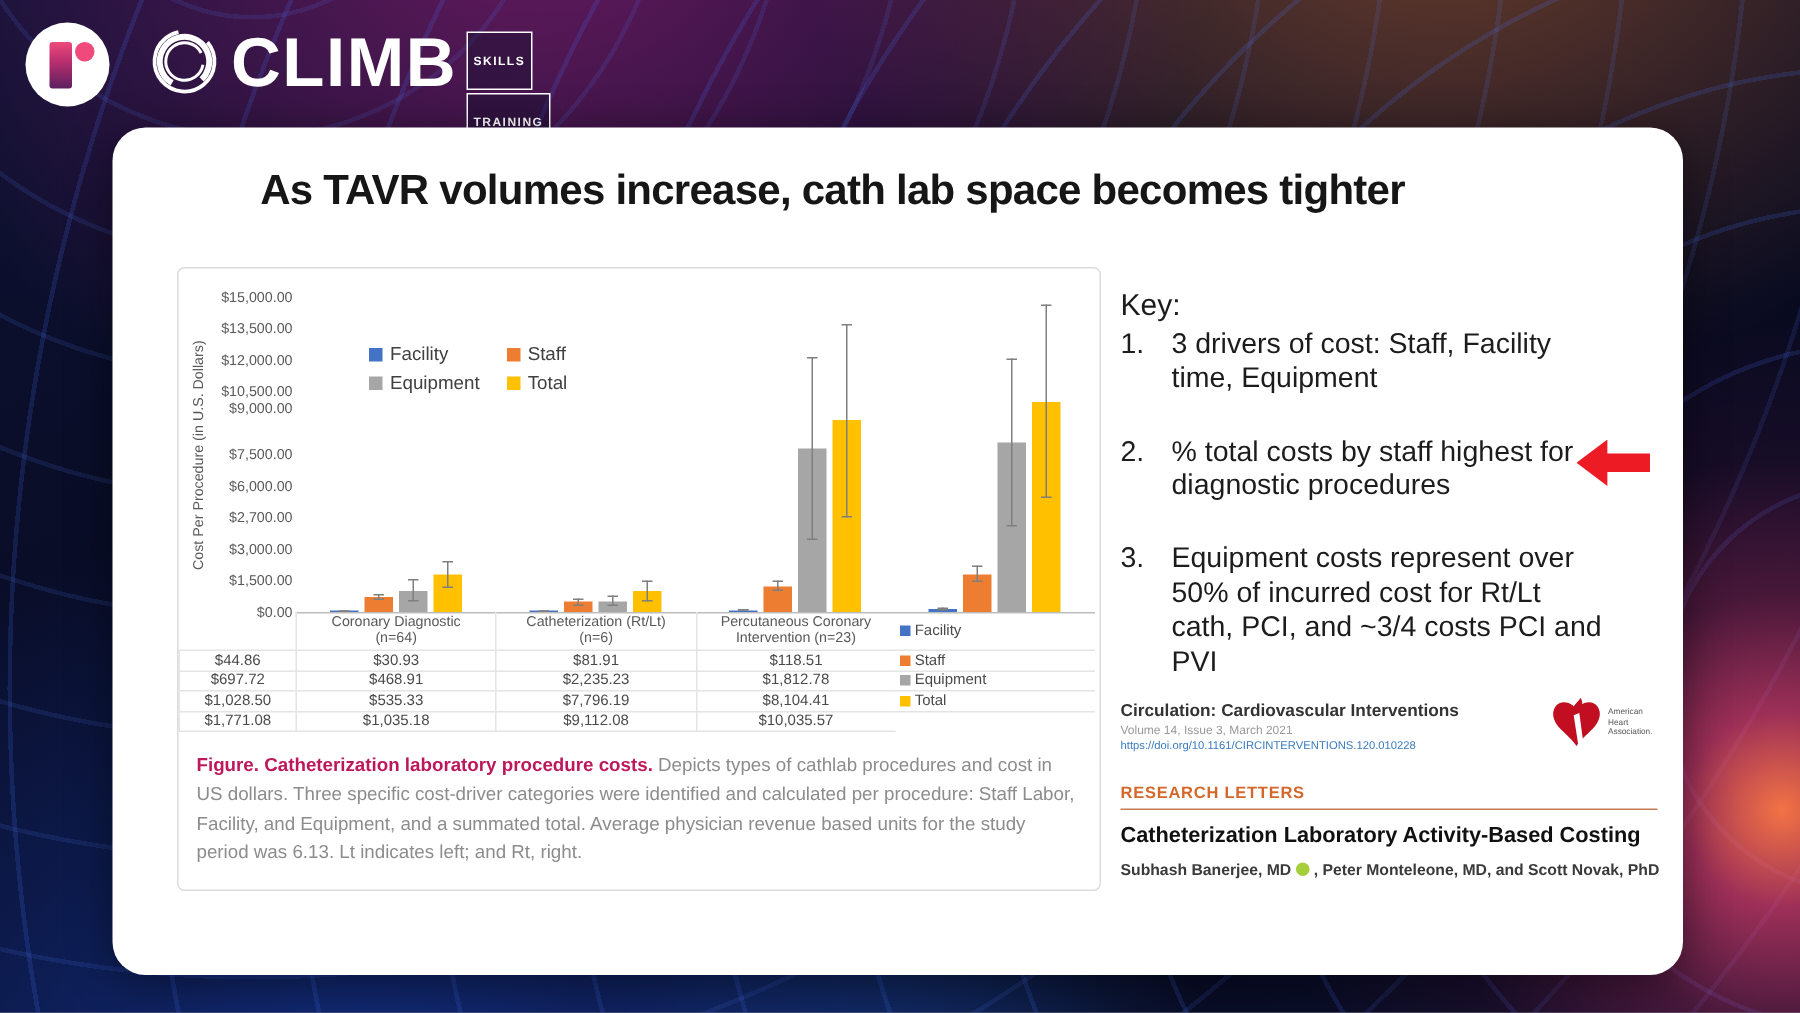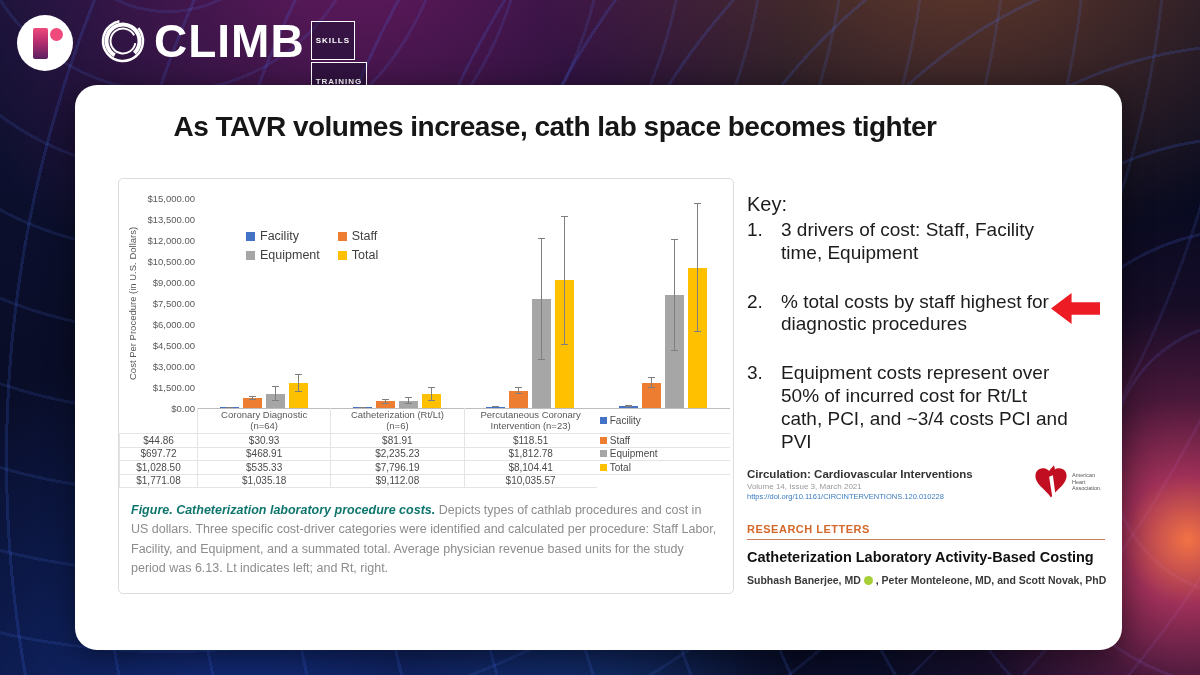--- a/index.html
+++ b/index.html
@@ -49,21 +49,21 @@
   .dtable{position:absolute;left:0;top:229px;width:611px;display:grid;
     grid-template-columns:78px repeat(4,1fr);grid-template-rows:26px repeat(4,13.5px);
     font-size:10px;color:#4a4a4a;}
   .dtable .c{display:flex;align-items:center;justify-content:center;text-align:center;
     border-left:1px solid #e4e4e4;border-bottom:1px solid #e4e4e4;}
   .dtable .h{font-size:9.5px;color:#595959;line-height:1.15;white-space:pre-line;}
   .dtable .e{border-left:none;}
   .dtable .lbl{justify-content:flex-start;padding-left:3px;border-left:none;}
   .dtable .lbl .sw{width:7px;height:7px;margin-right:3px;flex:none;}
   .caption{position:absolute;left:12px;top:322px;width:588px;font-size:12.5px;line-height:1.55;color:#8c8c8c;}
-  .caption b{color:#0f766e;font-style:italic;}
+  .caption b{color:#be185d;}
   
   .key{position:absolute;left:672px;top:108px;width:330px;font-family:Liberation Sans, sans-serif;color:#1c1c1c;}
   .key-head{font-size:20px;margin-bottom:3px;}
   .key-item{display:flex;font-size:19px;line-height:1.2;margin-bottom:26px;}
   .key-item .num{width:34px;flex:none;}
   .key-item .txt{width:292px;}
   .arrow{position:absolute;left:976px;top:208px;width:49px;height:31px;background:#ed1c24;
     clip-path:polygon(0 50%,42% 0,42% 30%,100% 30%,100% 70%,42% 70%,42% 100%);}
   .cite{position:absolute;left:672px;top:383px;width:360px;}
   .journal{font-size:11.5px;font-weight:bold;color:#333;}
@@ -102,24 +102,24 @@
 
 <div class="card">
   <div class="slide-title">As TAVR volumes increase, cath lab space becomes tighter</div>
 
   <div class="figbox">
     <div class="chart" id="chartRoot">
       <div class="ylab">Cost Per Procedure (in U.S. Dollars)</div>
     <div class="ytick" style="top: 224px;">$0.00</div>
         <div class="ytick" style="top: 203px;">$1,500.00</div>
         <div class="ytick" style="top: 182px;">$3,000.00</div>
-        <div class="ytick" style="top: 161px;">$4,500.00</div>
+        <div class="ytick" style="top: 161px;">$2,700.00</div>
         <div class="ytick" style="top: 140px;">$6,000.00</div>
         <div class="ytick" style="top: 119px;">$7,500.00</div>
-        <div class="ytick" style="top: 98px; text-align: right;">$9,000.00</div>
+        <div class="ytick" style="top: 88px; text-align: right;">$9,000.00</div>
         <div class="ytick" style="top: 77px;">$10,500.00</div>
         <div class="ytick" style="top: 56px;">$12,000.00</div>
         <div class="ytick" style="top: 35px;">$13,500.00</div>
         <div class="ytick" style="top: 14px;">$15,000.00</div>
         <div class="axisline" style="left: 78px; top: 229px; width: 533px;"></div>
         <div class="bar" style="left: 100.625px; top: 228px; width: 19px; height: 1px; background: rgb(68, 114, 196);"></div>
         <div class="ebar" style="left: 109.625px; top: 227.882px; height: 1px;"></div>
         <div class="ecap" style="left: 106.625px; top: 227.882px;"></div>
         <div class="ecap" style="left: 106.625px; top: 227.862px;"></div>
         <div class="bar" style="left: 233.875px; top: 228px; width: 19px; height: 1px; background: rgb(68, 114, 196);"></div>

